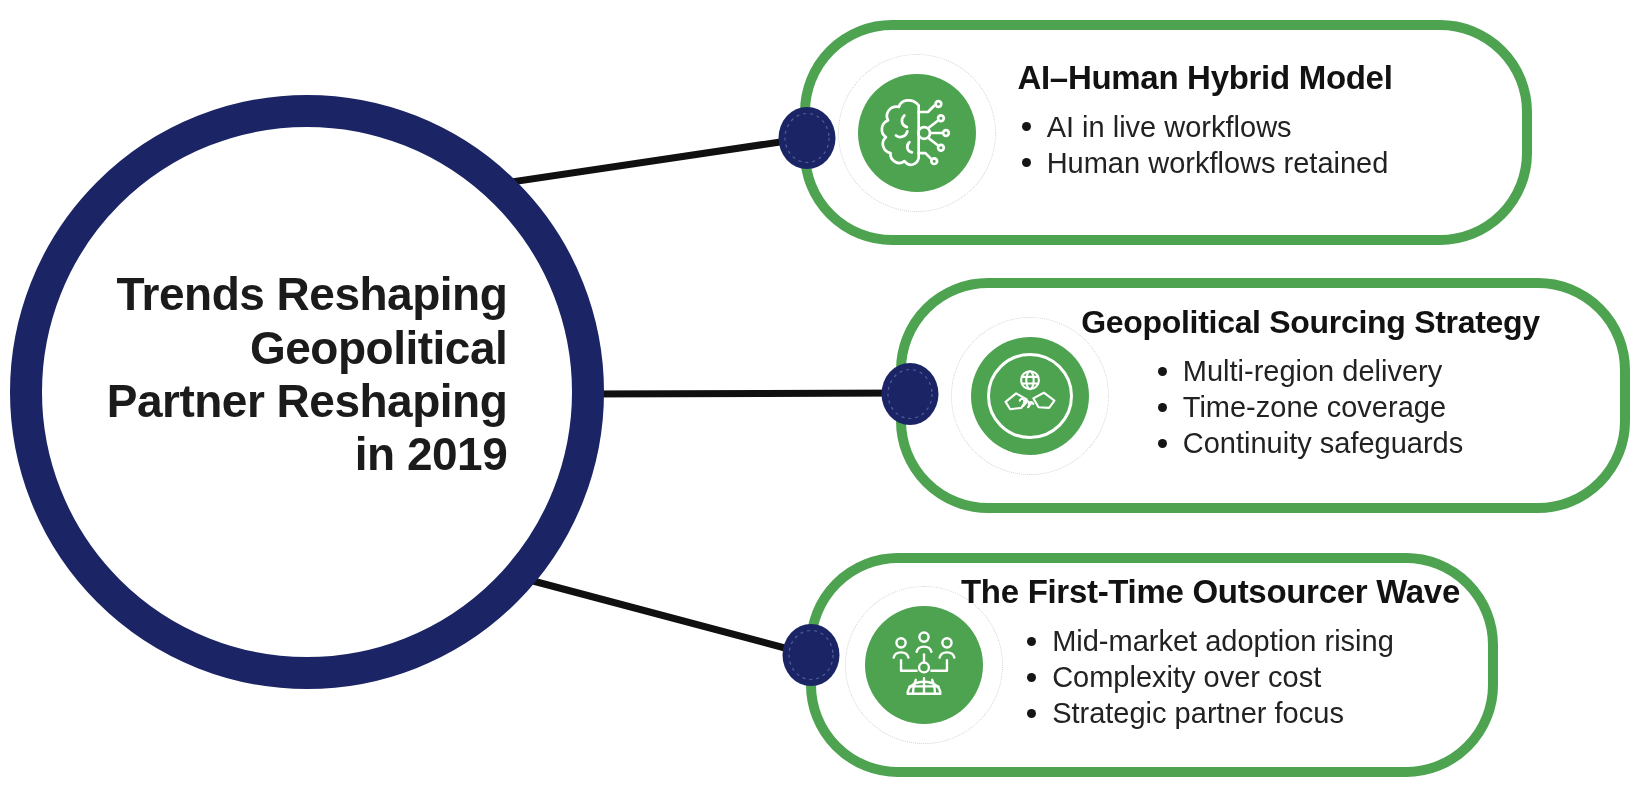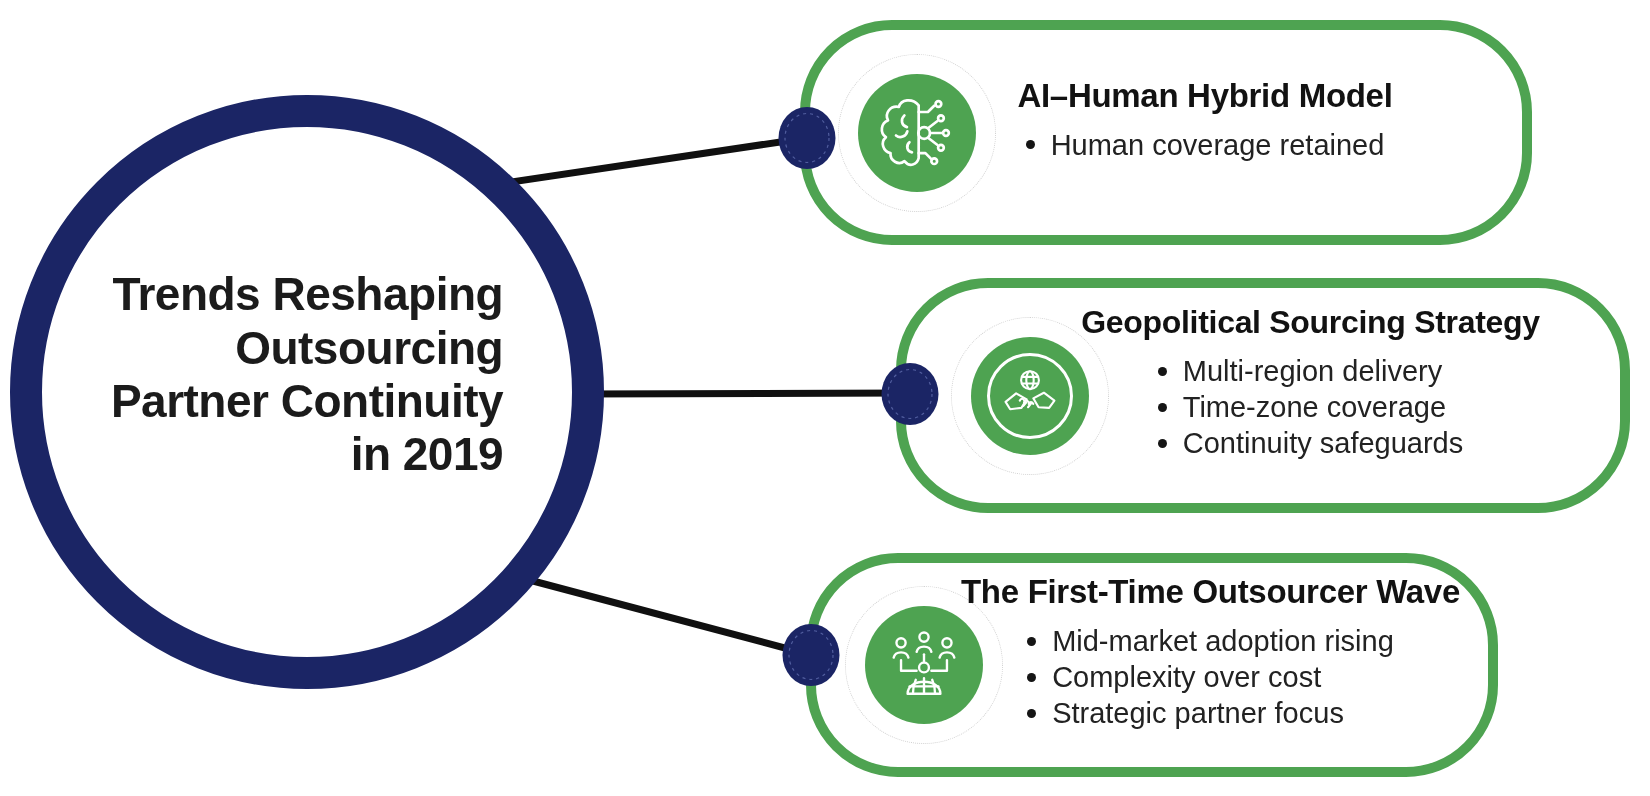--- a/index.html
+++ b/index.html
@@ -50,22 +50,22 @@
 
   <svg class="layer lines-layer" viewBox="0 0 1650 796">
     <line x1="505" y1="183" x2="807" y2="138" stroke="#101010" stroke-width="7" stroke-linecap="round"></line>
     <line x1="580" y1="394" x2="910" y2="393" stroke="#101010" stroke-width="7" stroke-linecap="round"></line>
     <line x1="518" y1="577" x2="811" y2="655" stroke="#101010" stroke-width="7" stroke-linecap="round"></line>
   </svg>
 
   <div class="central-circle">
     <div class="central-title">
       <div>Trends Reshaping</div>
-      <div>Outsourcing</div>
-      <div>Partner Continuity</div>
+      <div>Geopolitical</div>
+      <div>Partner Reshaping</div>
       <div>in 2019</div>
     </div>
   </div>
 
   <div class="card card1">
     <div class="icon-badge">
       <div class="icon-circle">
         <svg class="icon-svg" width="84" height="84" viewBox="0 0 100 100">
           <path d="M52,17 C44,8 31,10 28.5,19 C18,17 11,27 15.5,35 C7,38 5.5,50 13,55 C6,61 9.5,72 18.5,74 C17.5,83 28,89 35,83.5 C41,91 50,88 52,80 L52,17 Z"></path>
           <path d="M35,29 C30,34 31.5,41 38,43"></path>
@@ -83,21 +83,25 @@
           <path d="M52,74 L60,74 L66.5,80.5"></path>
             <circle cx="70.5" cy="83.5" r="3.4"></circle>
         </svg>
       </div>
     </div>
     <div class="card-text">
       <div class="card-heading">AI–Human Hybrid Model</div>
       <ul class="bullet-list">
         <li class="bullet-item">
           <span class="bullet-dot"></span>
-          <span>Human coverage retained</span>
+          <span>AI in live workflows</span>
+        </li>
+        <li class="bullet-item">
+          <span class="bullet-dot"></span>
+          <span>Human workflows retained</span>
         </li>
       </ul>
     </div>
   </div>
 
   <div class="card card3">
     <div class="icon-badge">
       <div class="icon-circle">
         <svg class="icon-svg" width="82" height="82" viewBox="0 0 100 100" style="stroke-width:2.9">
           <circle cx="22" cy="23" r="5.6"></circle>

